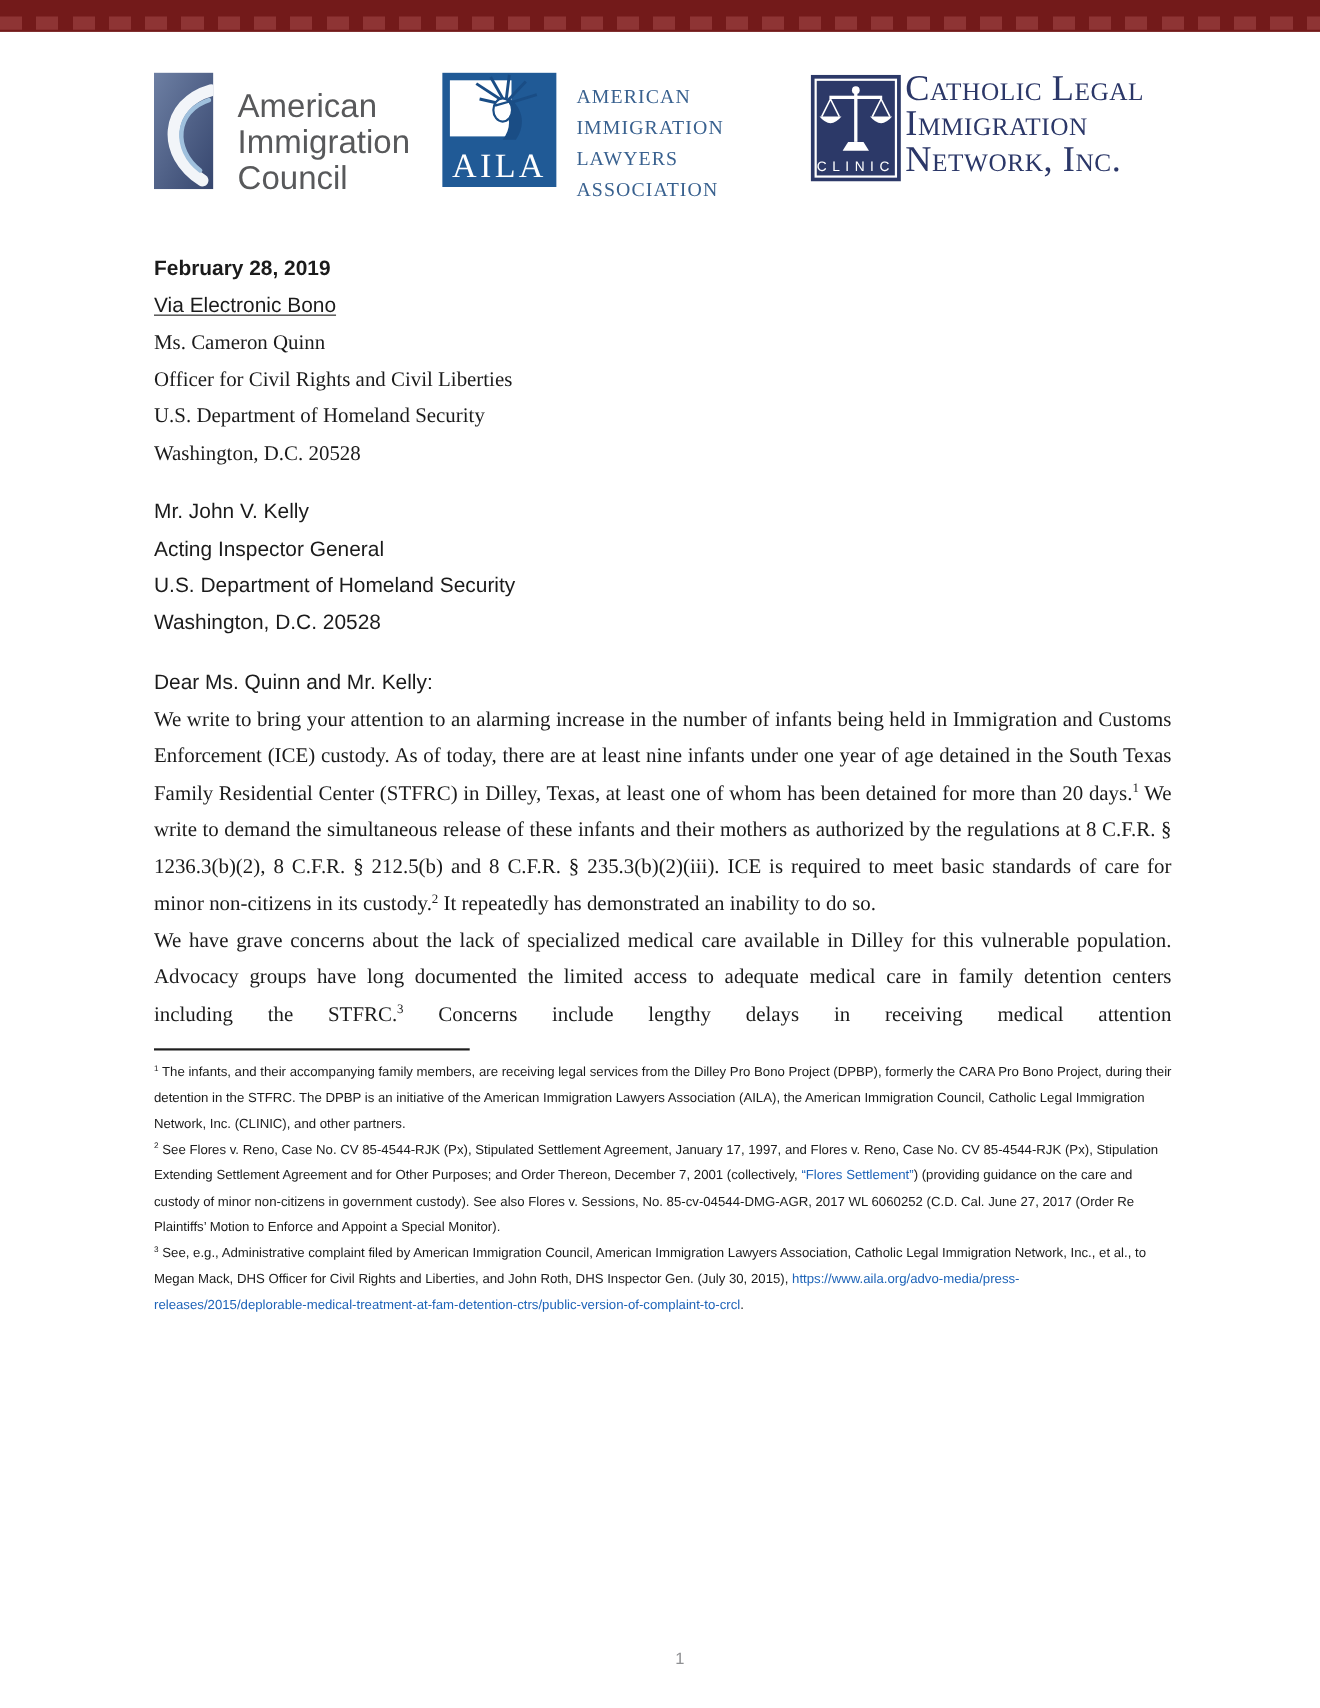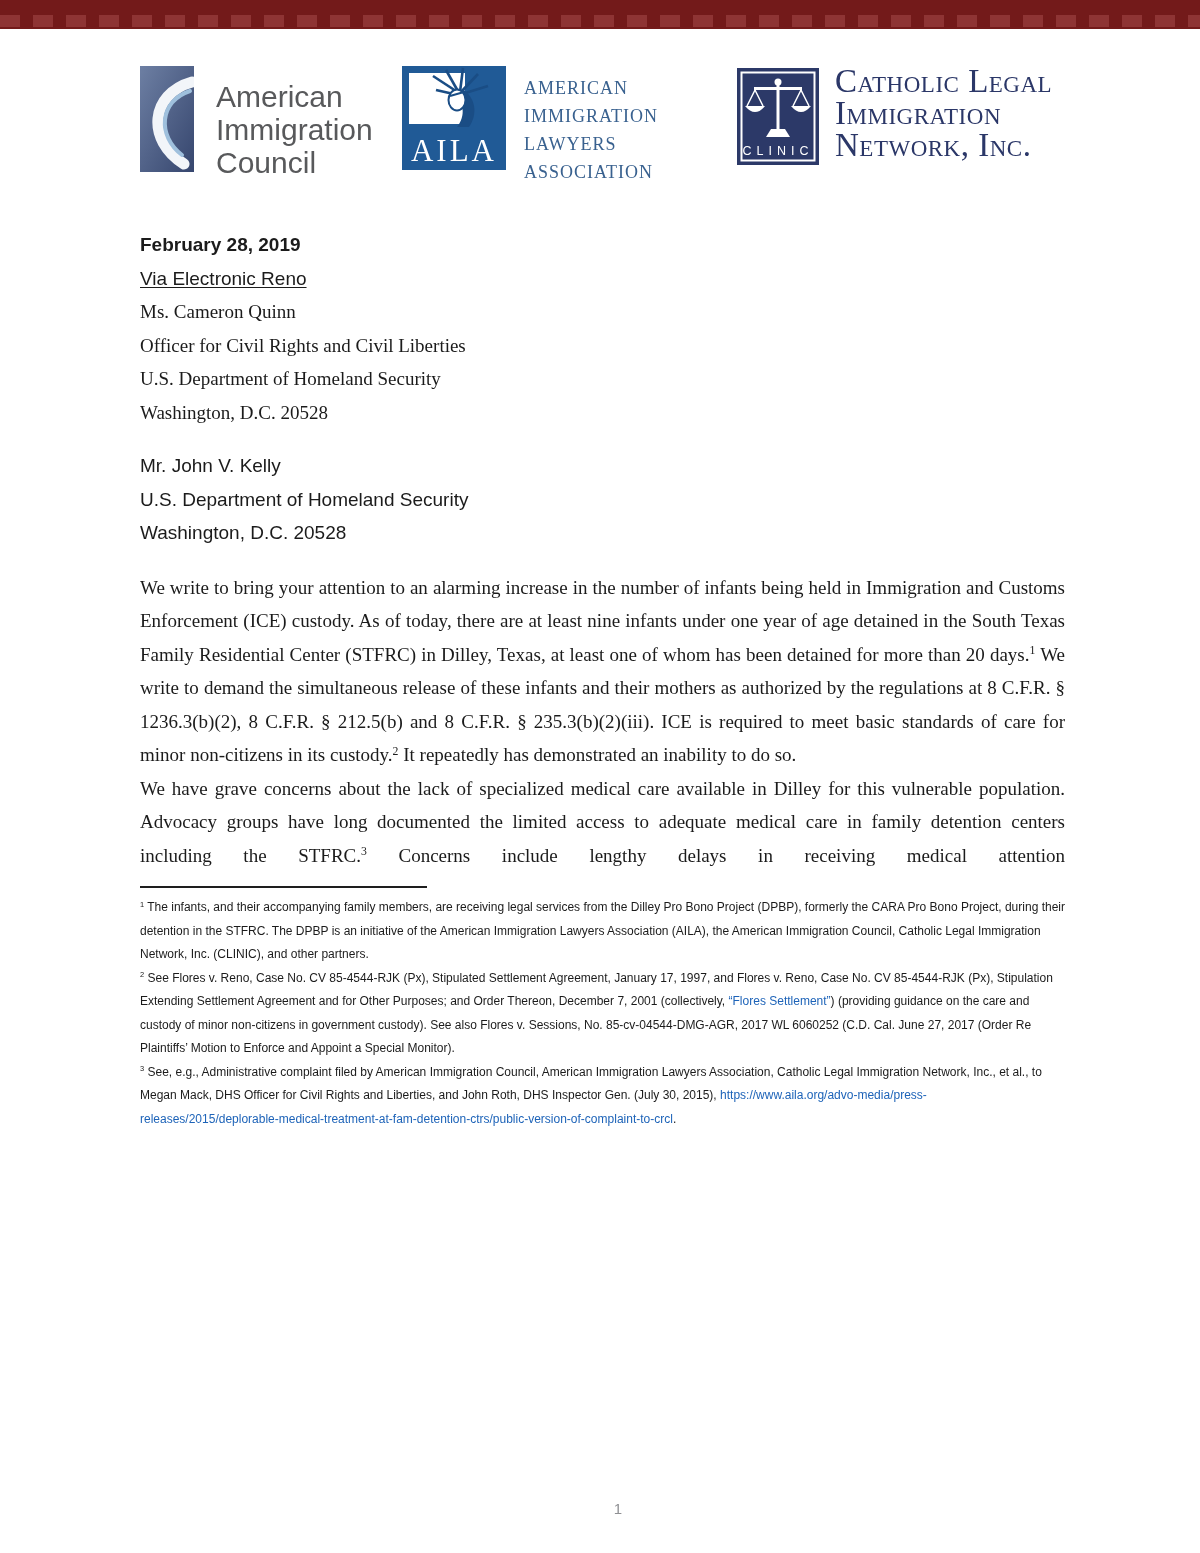--- a/index.html
+++ b/index.html
@@ -31,21 +31,21 @@
   }
   .logo-aila{left:402px;top:66px;}
   .aila-text{
     margin-left:18px;margin-top:8px;
     font-family:"Liberation Serif",serif;
     font-size:18px;line-height:28px;letter-spacing:1px;
     color:#39618f;
   }
   .logo-clinic{left:737px;top:68px;}
   .clinic-text{
-    margin-left:16px;margin-top:-3px;
+    margin-left:4px;margin-top:-3px;
     font-family:"Liberation Serif",serif;
     font-variant:small-caps;
     font-size:33px;line-height:32px;letter-spacing:.5px;
     color:#2b3768;
   }
 
   
   .letter{
     position:absolute;left:140px;top:228px;width:925px;
     font-size:19px;line-height:33.5px;
@@ -141,35 +141,37 @@
       <div>Catholic Legal</div>
       <div>Immigration</div>
       <div>Network, Inc.</div>
     </div>
   </div>
 
   <div class="letter">
 
     <p class="date">February 28, 2019</p>
 
-    <p class="via">Via Electronic Reno</p>
+    <p class="via">Via Electronic Bono</p>
 
     <div class="rec1">
       <div>Ms. Cameron Quinn</div>
       <div>Officer for Civil Rights and Civil Liberties</div>
       <div>U.S. Department of Homeland Security</div>
       <div>Washington, D.C. 20528</div>
     </div>
 
     <div class="rec2">
       <div>Mr. John V. Kelly</div>
+      <div>Acting Inspector General</div>
       <div>U.S. Department of Homeland Security</div>
       <div>Washington, D.C. 20528</div>
     </div>
 
+    <p class="salutation">Dear Ms. Quinn and Mr. Kelly:</p>
 
     <p class="para"><span>We write to bring your attention to an alarming increase in the number of infants being held in Immigration and Customs Enforcement (ICE) custody. As of today, there are at least nine infants under one year of age detained in the South Texas Family Residential Center (STFRC) in Dilley, Texas, at least one of whom has been detained for more than 20 days.</span><sup>1</sup><span> We write to demand the simultaneous release of these infants and their mothers as authorized by the regulations at 8 C.F.R. § 1236.3(b)(2), 8 C.F.R. § 212.5(b) and 8 C.F.R. § 235.3(b)(2)(iii). ICE is required to meet basic standards of care for minor non-citizens in its custody.</span><sup>2</sup><span> It repeatedly has demonstrated an inability to do so.</span></p>
 
     <p class="para cut"><span>We have grave concerns about the lack of specialized medical care available in Dilley for this vulnerable population. Advocacy groups have long documented the limited access to adequate medical care in family detention centers including the STFRC.</span><sup>3</sup><span> Concerns include lengthy delays in receiving medical attention</span></p>
 
     <div class="fnrule"></div>
 
     <div class="footnotes">
       <p class="footnote"><sup>1</sup><span> The infants, and their accompanying family members, are receiving legal services from the Dilley Pro Bono Project (DPBP), formerly the CARA Pro Bono Project, during their detention in the STFRC. The DPBP is an initiative of the American Immigration Lawyers Association (AILA), the American Immigration Council, Catholic Legal Immigration Network, Inc. (CLINIC), and other partners.</span></p>
       <p class="footnote"><sup>2</sup><span> </span><span class="it">See Flores v. Reno</span><span>, Case No. CV 85-4544-RJK (Px), Stipulated Settlement Agreement, January 17, 1997, and </span><span class="it">Flores v. Reno</span><span>, Case No. CV 85-4544-RJK (Px), Stipulation Extending Settlement Agreement and for Other Purposes; and Order Thereon, December 7, 2001 (collectively, </span><span class="lnk">“Flores Settlement”</span><span>) (providing guidance on the care and custody of minor non-citizens in government custody). </span><span class="it">See also Flores v. Sessions</span><span>, No. 85-cv-04544-DMG-AGR, 2017 WL 6060252 (C.D. Cal. June 27, 2017 (Order Re Plaintiffs’ Motion to Enforce and Appoint a Special Monitor).</span></p>

